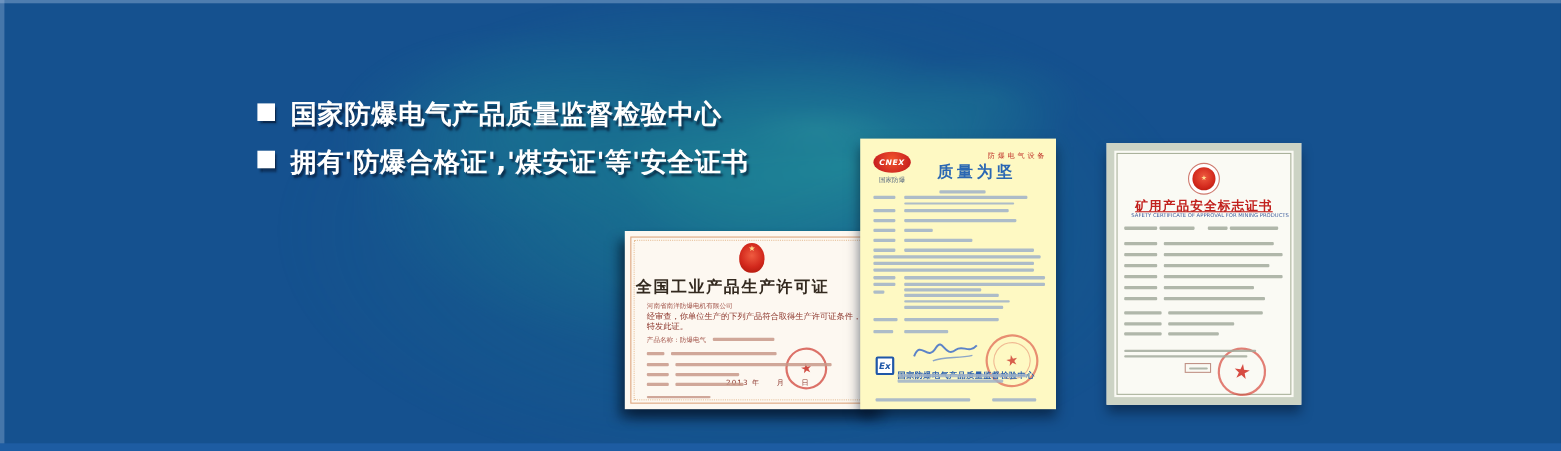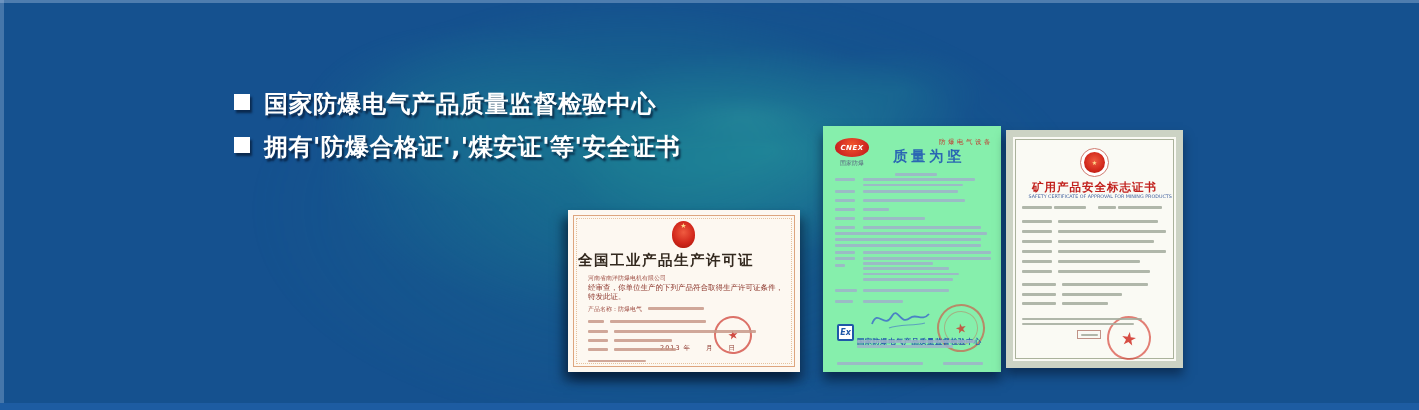--- a/index.html
+++ b/index.html
@@ -50,21 +50,21 @@
   .t-company{position:absolute;left:20px;top:64px;font-size:6px;color:#a2544a;white-space:nowrap;}
   .t-body{position:absolute;left:20px;top:73px;width:196px;font-size:7.5px;font-weight:400;
     color:#8c352b;line-height:9px;}
   .t-product{position:absolute;left:20px;top:95px;font-size:6px;color:#a2544a;white-space:nowrap;}
   .t-date{position:absolute;left:92px;top:134px;font-size:6.5px;color:#8c352b;letter-spacing:1px;white-space:nowrap;}
   .seal{position:absolute;border-radius:50%;display:flex;align-items:center;justify-content:center;}
   #cert1 .seal{left:146px;top:106px;width:38px;height:38px;border:2px solid rgba(205,55,45,.7);transform:rotate(-10deg);}
   #cert1 .seal .star{color:rgba(200,45,35,.85);font-size:12px;}
 
   
-  #cert2{left:823px;top:126px;width:178px;height:246px;background:#86efac;
+  #cert2{left:782px;top:126px;width:178px;height:246px;background:#fef9c3;
     box-shadow:0 8px 11px rgba(4,16,36,.6);}
   #cert2 .bar{background:#9fb2c9;}
   .cnex{position:absolute;left:12px;top:12px;width:34px;height:19px;border-radius:50%;
     background:radial-gradient(circle at 50% 38%, #f2552c 0%, #c81f1f 80%);
     display:flex;align-items:center;justify-content:center;color:#fff;font-size:7px;
     font-weight:700;font-style:italic;letter-spacing:.5px;}
   .cnex-cap{position:absolute;left:12px;top:33px;width:34px;text-align:center;font-size:6px;color:#5a6b80;}
   .t-exp-head{position:absolute;left:42px;top:12px;width:128px;text-align:right;font-size:6.5px;
     color:#c23b30;letter-spacing:2.5px;white-space:nowrap;}
   .t-exp-title{position:absolute;left:42px;top:21px;width:128px;text-align:center;font-size:14.5px;
@@ -85,21 +85,21 @@
   #cert3 .frame-a{position:absolute;inset:0;border:7px solid #ccd3c4;}
   #cert3 .frame-b{position:absolute;inset:9px;border:1px solid #aab29c;}
   #cert3 .bar{background:#a2aa9c;}
   .emblem3{position:absolute;left:74px;top:18px;width:29px;height:29px;border-radius:50%;
     border:1px solid #cf7a6e;background:#fff;display:flex;align-items:center;justify-content:center;}
   .emblem3 .disc{width:21px;height:21px;border-radius:50%;
     background:radial-gradient(circle at 50% 42%, #ef5b40 0%, #d2281c 60%, #a51408 100%);
     display:flex;align-items:center;justify-content:center;}
   .emblem3 .star{color:#ffd98c;font-size:6px;}
   .t-mine-title{position:absolute;left:12px;top:50px;width:153px;text-align:center;font-size:11.5px;
-    font-weight:700;color:#c1201c;letter-spacing:1px;white-space:nowrap;}
+    font-weight:700;color:#c1201c;letter-spacing:1px;white-space:nowrap;text-decoration:underline;}
   .t-mine-sub{position:absolute;left:6px;top:63px;width:165px;text-align:center;font-size:6px;
     color:#3d5d9d;transform:scale(.8);transform-origin:center top;white-space:nowrap;}
   #cert3 .seal{left:101px;top:186px;width:44px;height:44px;border:2px solid rgba(214,60,48,.65);transform:rotate(8deg);}
   #cert3 .seal .star{color:rgba(208,45,35,.85);font-size:18px;}
   .minibox{position:absolute;left:71px;top:200px;width:24px;height:9px;border:1px solid #c09286;}
   .minibox .bar{left:3px;top:3px;width:17px;height:2px;background:#c8998a;}
 </style>
 </head>
 <body>
 

